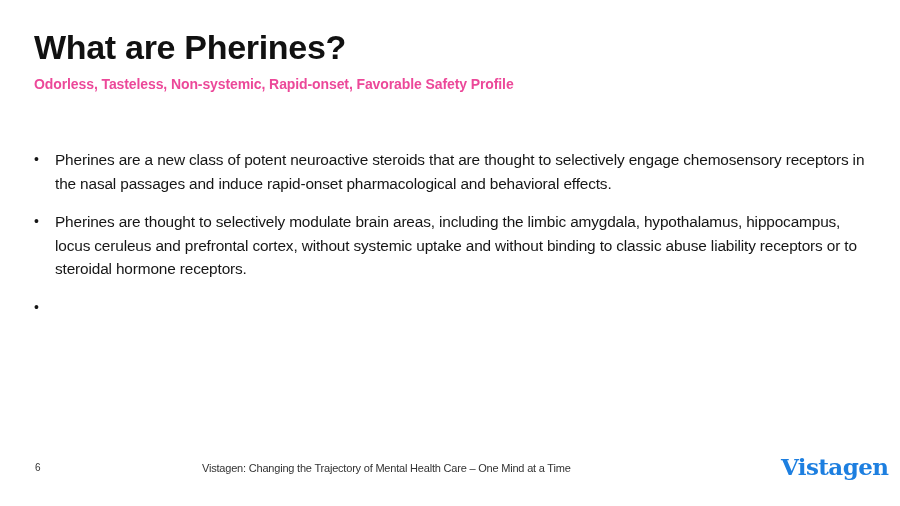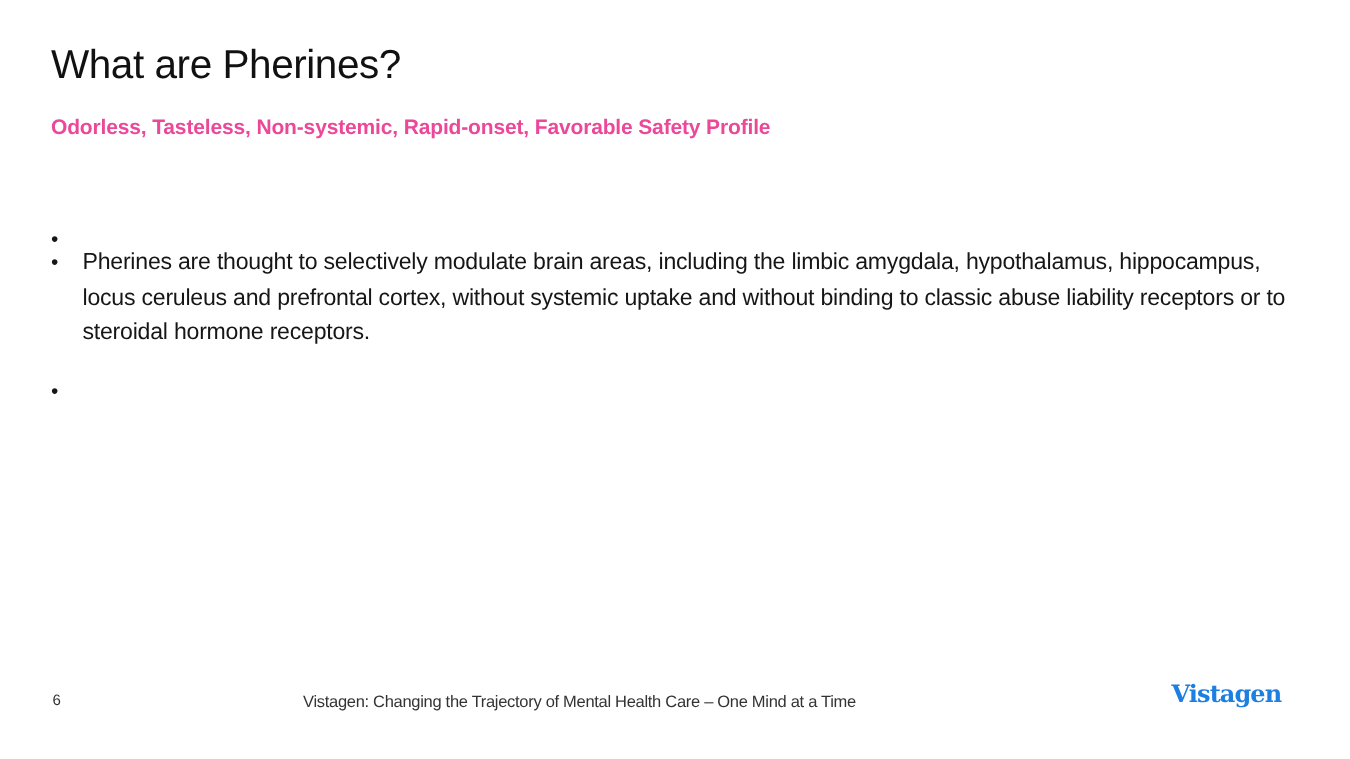--- a/index.html
+++ b/index.html
@@ -12,22 +12,22 @@
       height: 506px;
       position: relative;
       overflow: hidden;
       font-family: "Liberation Sans", "DejaVu Sans", sans-serif;
       color: #111111;
     }
     .slide-title {
       position: absolute;
       left: 34px;
       top: 28px;
-      font-size: 27px;
-      font-weight: normal;
+      font-size: 34px;
+      font-weight: bold;
       letter-spacing: -0.3px;
       color: #111111;
       white-space: nowrap;
       margin: 0;
     }
     .slide-subtitle {
       position: absolute;
       left: 34px;
       top: 76px;
       font-size: 14px;
@@ -74,36 +74,37 @@
       font-size: 11px;
       color: #333333;
       white-space: nowrap;
       letter-spacing: -0.2px;
     }
     .logo {
       position: absolute;
       left: 781px;
       top: 453px;
       font-family: "DejaVu Serif", "Liberation Serif", serif;
-      font-size: 16px;
+      font-size: 23px;
       font-weight: bold;
       color: #1d7fe0;
       letter-spacing: -0.6px;
       white-space: nowrap;
     }
   </style>
 </head>
 <body>
 
 <h1 class="slide-title">What are Pherines?</h1>
 <h2 class="slide-subtitle">Odorless, Tasteless, Non-systemic, Rapid-onset, Favorable Safety Profile</h2>
 
 <ul class="bullets">
   <li class="bullet">
     <span class="bullet-dot">•</span>
+    <span>Pherines are a new class of potent neuroactive steroids that are thought to selectively engage chemosensory receptors in the nasal passages and induce rapid-onset pharmacological and behavioral effects.</span>
   </li>
   <li class="bullet">
     <span class="bullet-dot">•</span>
     <span>Pherines are thought to selectively modulate brain areas, including the limbic amygdala, hypothalamus, hippocampus, locus ceruleus and prefrontal cortex, without systemic uptake and without binding to classic abuse liability receptors or to steroidal hormone receptors.</span>
   </li>
   <li class="bullet">
     <span class="bullet-dot">•</span>
   </li>
 </ul>
 

